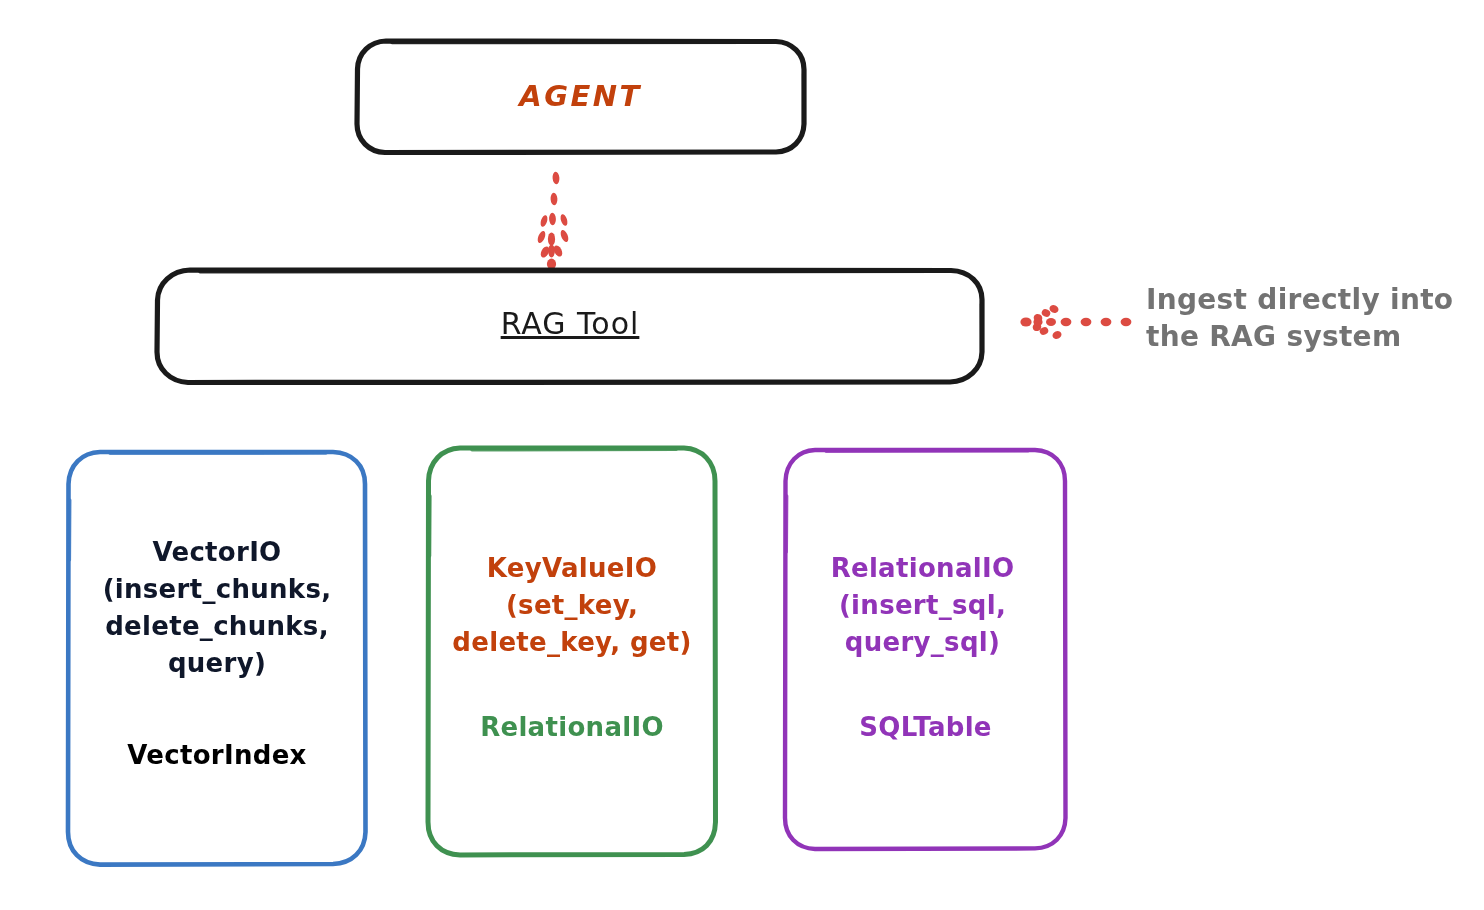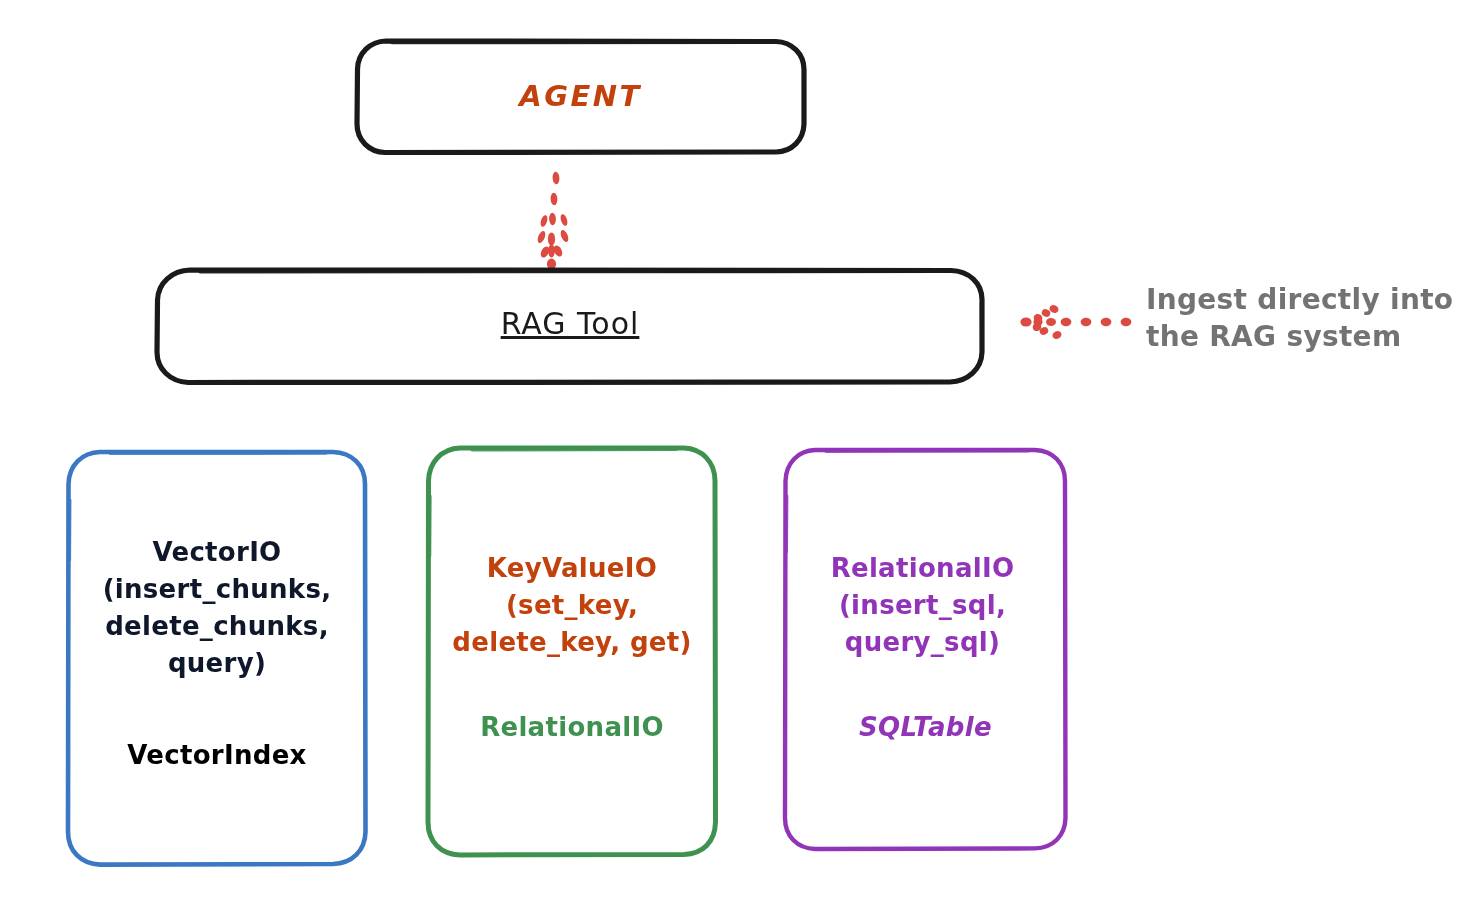--- a/index.html
+++ b/index.html
@@ -78,21 +78,21 @@
     user-select: none;
   }
 
   #vector-methods { left: 68px;  top: 534px; width: 298px; color: #0f172a; }
   #vector-index   { left: 68px;  top: 740px; width: 298px; color: #000000; }
 
   #kv-methods     { left: 428px; top: 550px; width: 288px; color: #c2410c; }
   #kv-index       { left: 428px; top: 712px; width: 288px; color: #3F9150; }
 
   #rel-methods    { left: 785px; top: 550px; width: 257px; color: #9134B8; padding-left: 9px; }
-  #rel-table      { left: 785px; top: 712px; width: 281px; color: #9134B8; font-style: italic; }
+  #rel-table      { left: 785px; top: 712px; width: 281px; color: #9134B8; }
 
   #annotation-text {
     position: absolute;
     left: 1146px;
     top: 282px;
     width: 330px;
     color: #737373;
     font-family: "DejaVu Sans", sans-serif;
     font-size: 28px;
     font-weight: 600;

